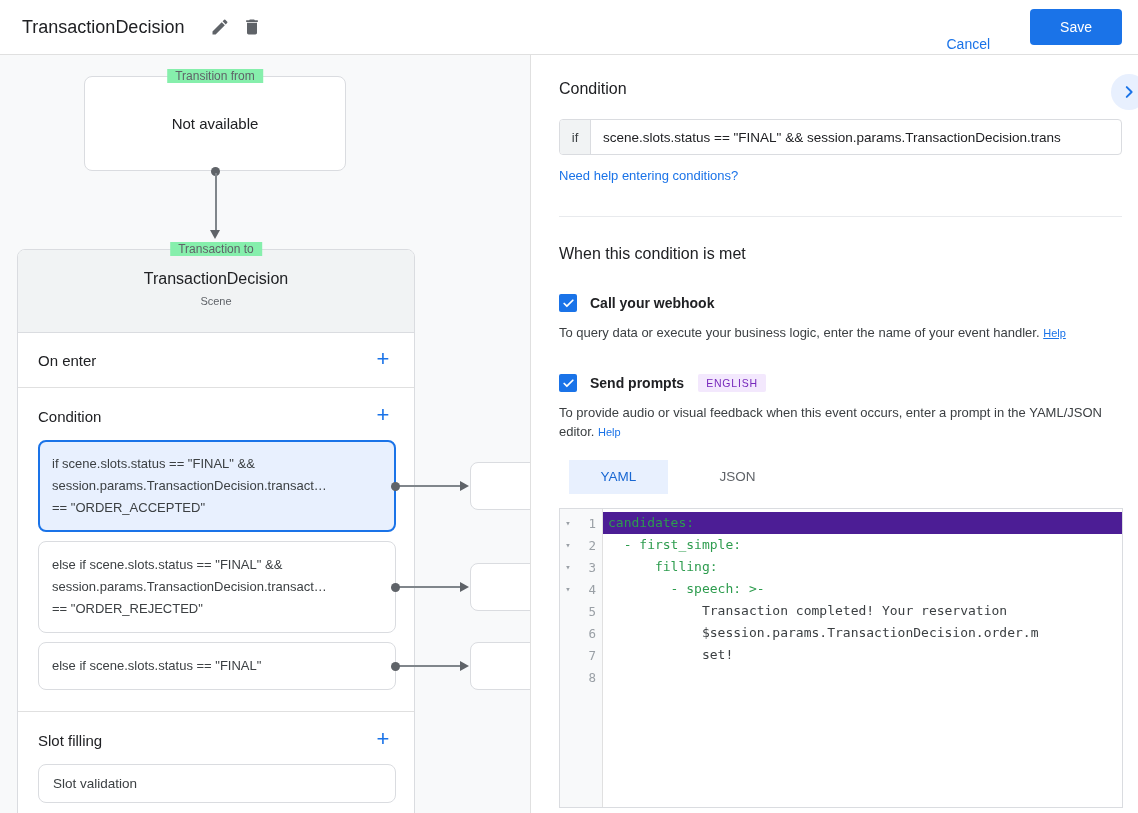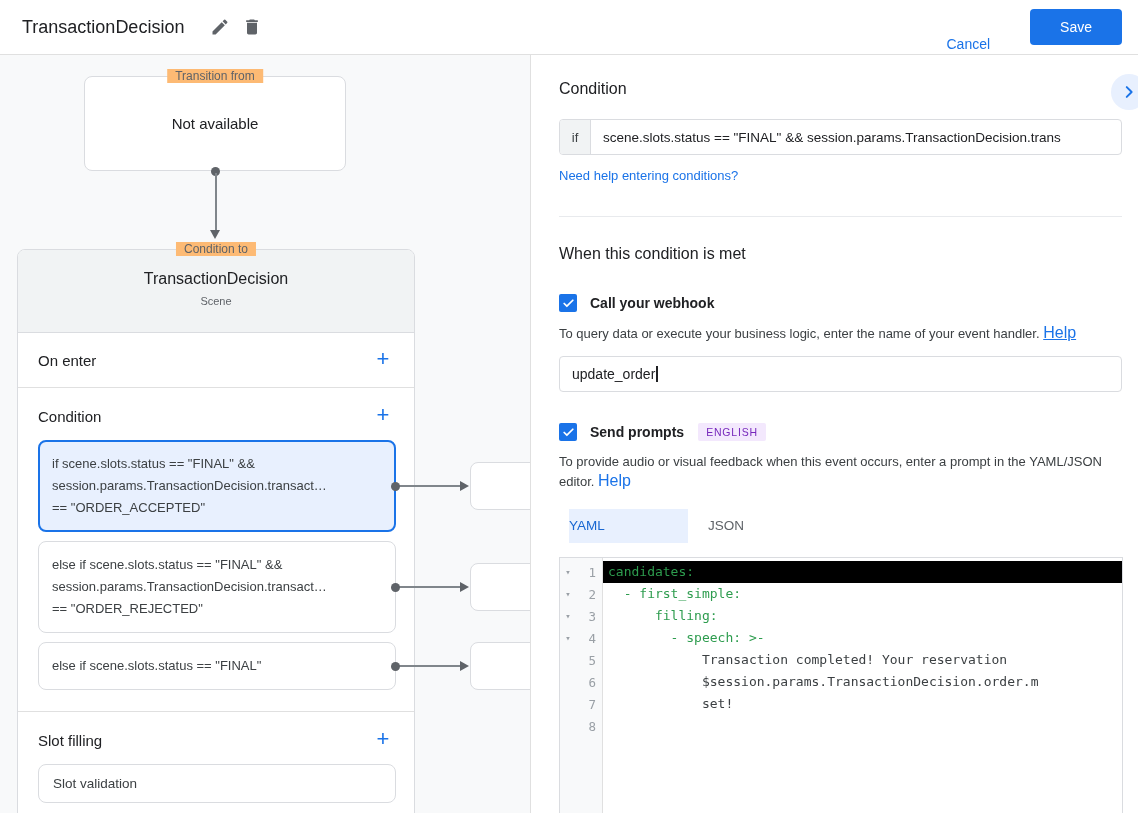--- a/index.html
+++ b/index.html
@@ -12,21 +12,21 @@
             border-bottom:1px solid #e0e0e0; display:flex; align-items:center; padding:0 16px 0 22px; z-index:5; }
   .topbar h1 { font-size:18px; font-weight:400; color:#202124; margin-right:20px; }
   .icon-btn { background:none; border:none; width:32px; height:32px; display:flex; align-items:center; justify-content:center; cursor:pointer; }
   .icon-btn svg { fill:#5f6368; }
   .spacer { flex:1; }
   .cancel-btn { background:none; border:none; color:#1a73e8; font-size:14px; font-weight:500; padding:8px 16px; margin-right:24px; cursor:pointer; font-family:inherit;margin-top:33px; }
   .save-btn { background:#1a73e8; color:#fff; border:none; border-radius:4px; font-size:14px; font-weight:500; height:36px; padding:0 30px; cursor:pointer; font-family:inherit; }
 
   
   .canvas { position:absolute; top:55px; left:0; width:530px; bottom:0; background:#f8f9fa; overflow:hidden; }
-  .legend { position:absolute; top:-8px; left:50%; transform:translateX(-50%); background:#fdba74;
+  .legend { position:absolute; top:-8px; left:50%; transform:translateX(-50%); background:#86efac;
             padding:0 8px; font-size:12px; color:#5f6368; white-space:nowrap; }
   .tf-box { position:absolute; left:84px; top:21px; width:262px; height:95px; background:#fff;
             border:1px solid #dadce0; border-radius:8px; display:flex; align-items:center; justify-content:center; }
   .tf-content { font-size:15px; color:#202124; }
 
   .v-dot { position:absolute; left:211px; top:112px; width:9px; height:9px; border-radius:50%; background:#5f6368; }
   .v-line { position:absolute; left:215px; top:118px; width:1.5px; height:58px; background:#80868b; }
   .v-arrowhead { position:absolute; left:210px; top:175px; width:0; height:0;
                  border-left:5.5px solid transparent; border-right:5.5px solid transparent; border-top:9px solid #5f6368; }
 
@@ -75,41 +75,41 @@
   .help-cond { display:inline-block; margin-top:13px; }
   .h-when { margin-top:28px; }
   .check-row { display:flex; align-items:center; margin-top:31px; }
   .check-row2 { margin-top:31px; }
   .checkbox { width:18px; height:18px; background:#1a73e8; border-radius:2px; display:flex; align-items:center;
               justify-content:center; cursor:pointer; flex:none; }
   .check-label { font-size:14px; font-weight:700; color:#202124; margin-left:13px; }
   .badge { margin-left:14px; background:#f3e8fd; color:#7627bb; font-size:10.5px; font-weight:500;
            letter-spacing:0.8px; padding:3px 8px; border-radius:2px; }
   .desc { margin-top:11px; font-size:13px; color:#3c4043; line-height:19px; max-width:560px; }
-  .desc .link { text-decoration:underline; font-size:16px;margin-top:43px; }
+  .desc .link { text-decoration:underline; font-size:11px;margin-top:43px; }
   .desc2 .link { text-decoration:none; }
   .text-input { margin-top:13px; height:36px; border:1px solid #dadce0; border-radius:4px; display:flex;
                 align-items:center; padding:0 12px; font-size:14px; color:#202124; cursor:text; }
   .caret { display:inline-block; width:1.5px; height:16px; background:#202124; margin-left:1px; vertical-align:middle; }
   .tabs { display:flex; margin-top:18px; margin-left:10px; }
-  .tab { width:119px; height:34px; line-height:34px; text-align:left; font-size:13.5px; font-weight:500;
+  .tab { width:99px; height:34px; line-height:34px; text-align:center; font-size:13.5px; font-weight:500;
          color:#5f6368; cursor:pointer; }
   .tab.active { background:#e8f0fe; color:#1967d2; }
   .tab-json { margin-left:20px; }
 
   
   .editor { position:relative; margin-top:14px; width:564px; height:300px; border:1px solid #dadce0; background:#fff;
             font-family:"DejaVu Sans Mono", "Liberation Mono", monospace; overflow:hidden; padding-top:3px; }
   .gutter-bg { position:absolute; left:0; top:0; bottom:0; width:43px; background:#f8f9fa; border-right:1px solid #e0e0e0; }
   .ed-row { position:relative; display:flex; height:22px; align-items:center; }
   .ed-fold { width:16px; flex:none; text-align:center; font-size:9px; color:#9aa0a6; cursor:pointer; z-index:1; }
   .ed-num { width:27px; flex:none; text-align:right; padding-right:7px; font-size:12.5px; color:#9aa0a6; z-index:1; }
   .ed-code { flex:1; height:22px; line-height:22px; font-size:13px; padding-left:5px; white-space:pre; overflow:hidden; color:#3c4043; }
   .ed-code.key { color:#2d9c4e; }
-  .ed-code.active { background:#000000; }
+  .ed-code.active { background:#4c1d95; }
 </style>
 </head>
 <body>
 
 <div class="app">
 
   <header class="topbar">
     <h1>TransactionDecision</h1>
     <button class="icon-btn">
       <svg width="20" height="20" viewBox="0 0 24 24">
@@ -131,21 +131,21 @@
     <div class="tf-box">
       <span class="legend">Transition from</span>
       <div class="tf-content">Not available</div>
     </div>
 
     <div class="v-dot"></div>
     <div class="v-line"></div>
     <div class="v-arrowhead"></div>
 
     <div class="tt-box">
-      <span class="legend">Condition to</span>
+      <span class="legend">Transaction to</span>
       <div class="tt-header">
         <div class="tt-title">TransactionDecision</div>
         <div class="tt-sub">Scene</div>
       </div>
       <div class="sec-row">
         <span class="sec-label">On enter</span>
         <span class="plus">+</span>
       </div>
       <div class="cond-sec">
         <div class="sec-label-row">
@@ -218,24 +218,20 @@
         <svg width="13" height="13" viewBox="0 0 24 24" fill="none" stroke="#fff" stroke-width="3.2" stroke-linecap="round" stroke-linejoin="round">
             <path d="M20 6L9 17l-5-5"></path>
           </svg>
       </span>
       <span class="check-label">Call your webhook</span>
     </div>
     <div class="desc">
       <span>To query data or execute your business logic, enter the name of your event handler.</span>
       <a class="link">Help</a>
     </div>
-    <div class="text-input">
-      <span>update_order</span>
-        <span class="caret"></span>
-    </div>
 
     <div class="check-row check-row2">
       <span class="checkbox">
         <svg width="13" height="13" viewBox="0 0 24 24" fill="none" stroke="#fff" stroke-width="3.2" stroke-linecap="round" stroke-linejoin="round">
             <path d="M20 6L9 17l-5-5"></path>
           </svg>
       </span>
       <span class="check-label">Send prompts</span>
       <span class="badge">ENGLISH</span>
     </div>

